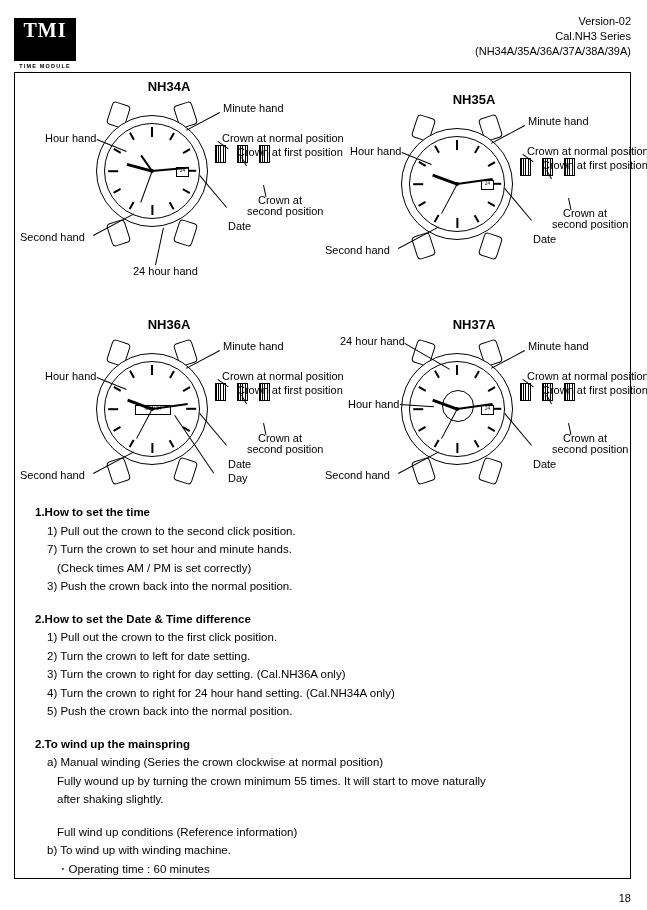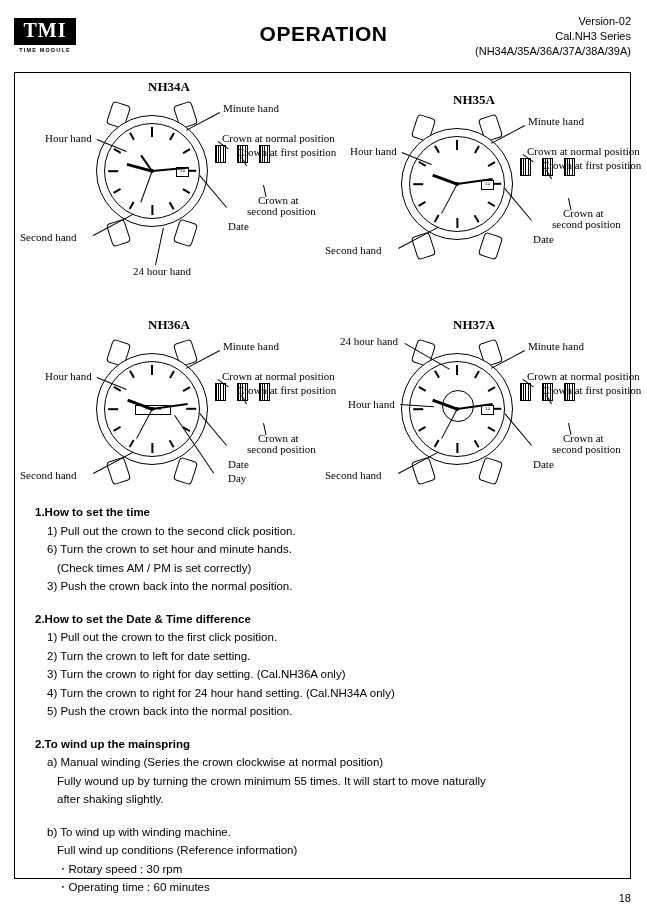--- a/index.html
+++ b/index.html
@@ -29,21 +29,21 @@
     text-align: center;
   }
   .logo-box {
     background: #000;
     color: #fff;
     font-family: "Liberation Serif", serif;
     font-weight: bold;
     font-size: 20px;
     letter-spacing: 1px;
     line-height: 22px;
-    padding: 1px 0 4px 0;
+    padding: 1px 0 20px 0;
   }
   .logo-sub {
     font-size: 5.5px;
     font-weight: bold;
     letter-spacing: 1.2px;
     margin-top: 2px;
   }
   .doc-title {
     position: absolute;
     left: 0;
@@ -71,21 +71,20 @@
     width: 617px;
     height: 807px;
     border: 1.5px solid #000;
     box-sizing: border-box;
   }
 
   
   .figures {
     position: relative;
     height: 420px;
-    font-family: Liberation Serif, serif;
   }
   .fig {
     position: absolute;
     width: 308px;
     height: 210px;
   }
   .fig-title {
     position: absolute;
     top: 6px;
     left: 0;
@@ -268,21 +267,20 @@
   }
 </style>
 </head>
 <body>
 
 <div class="header">
   <div class="logo">
     <div class="logo-box">TMI</div>
     <div class="logo-sub">TIME MODULE</div>
   </div>
-  <div class="doc-title">OPERATION</div>
   <div class="header-right">
     <div>Version-02</div>
     <div>Cal.NH3 Series</div>
     <div>(NH34A/35A/36A/37A/38A/39A)</div>
   </div>
 </div>
 
 <div class="frame">
 
   <div class="figures">
@@ -546,37 +544,36 @@
       <div class="lbl" style="left:213px; top:148px;">Date</div>
       <div class="ln" style="left:185px; top:102px; width:42px; transform:rotate(50deg);"></div>
     </div>
 
   </div>
 
   <div class="instructions">
 
     <div class="sec-title">1.How to set the time</div>
     <div class="line">1) Pull out the crown to the second click position.</div>
-    <div class="line">6) Turn the crown to set hour and minute hands.</div>
+    <div class="line">7) Turn the crown to set hour and minute hands.</div>
     <div class="line i2">(Check times AM / PM is set correctly)</div>
     <div class="line">3) Push the crown back into the normal position.</div>
 
     <div class="sec-title">2.How to set the Date &amp; Time difference</div>
     <div class="line">1) Pull out the crown to the first click position.</div>
     <div class="line">2) Turn the crown to left for date setting.</div>
     <div class="line">3) Turn the crown to right for day setting. (Cal.NH36A only)</div>
     <div class="line">4) Turn the crown to right for 24 hour hand setting. (Cal.NH34A only)</div>
     <div class="line">5) Push the crown back into the normal position.</div>
 
     <div class="sec-title">2.To wind up the mainspring</div>
     <div class="line">a) Manual winding (Series the crown clockwise at normal position)</div>
     <div class="line i2">Fully wound up by turning the crown minimum 55 times. It will start to move naturally</div>
     <div class="line i2">after shaking slightly.</div>
     <div class="gap"></div>
+    <div class="line i2">Full wind up conditions (Reference information)</div>
     <div class="line">b) To wind up with winding machine.</div>
-    <div class="line i2">Full wind up conditions (Reference information)</div>
-    <div class="line i2">・Rotary speed : 30 rpm</div>
     <div class="line i2">・Operating time : 60 minutes</div>
 
   </div>
 </div>
 
 <div class="page-num">18</div>
 
 </body></html>

